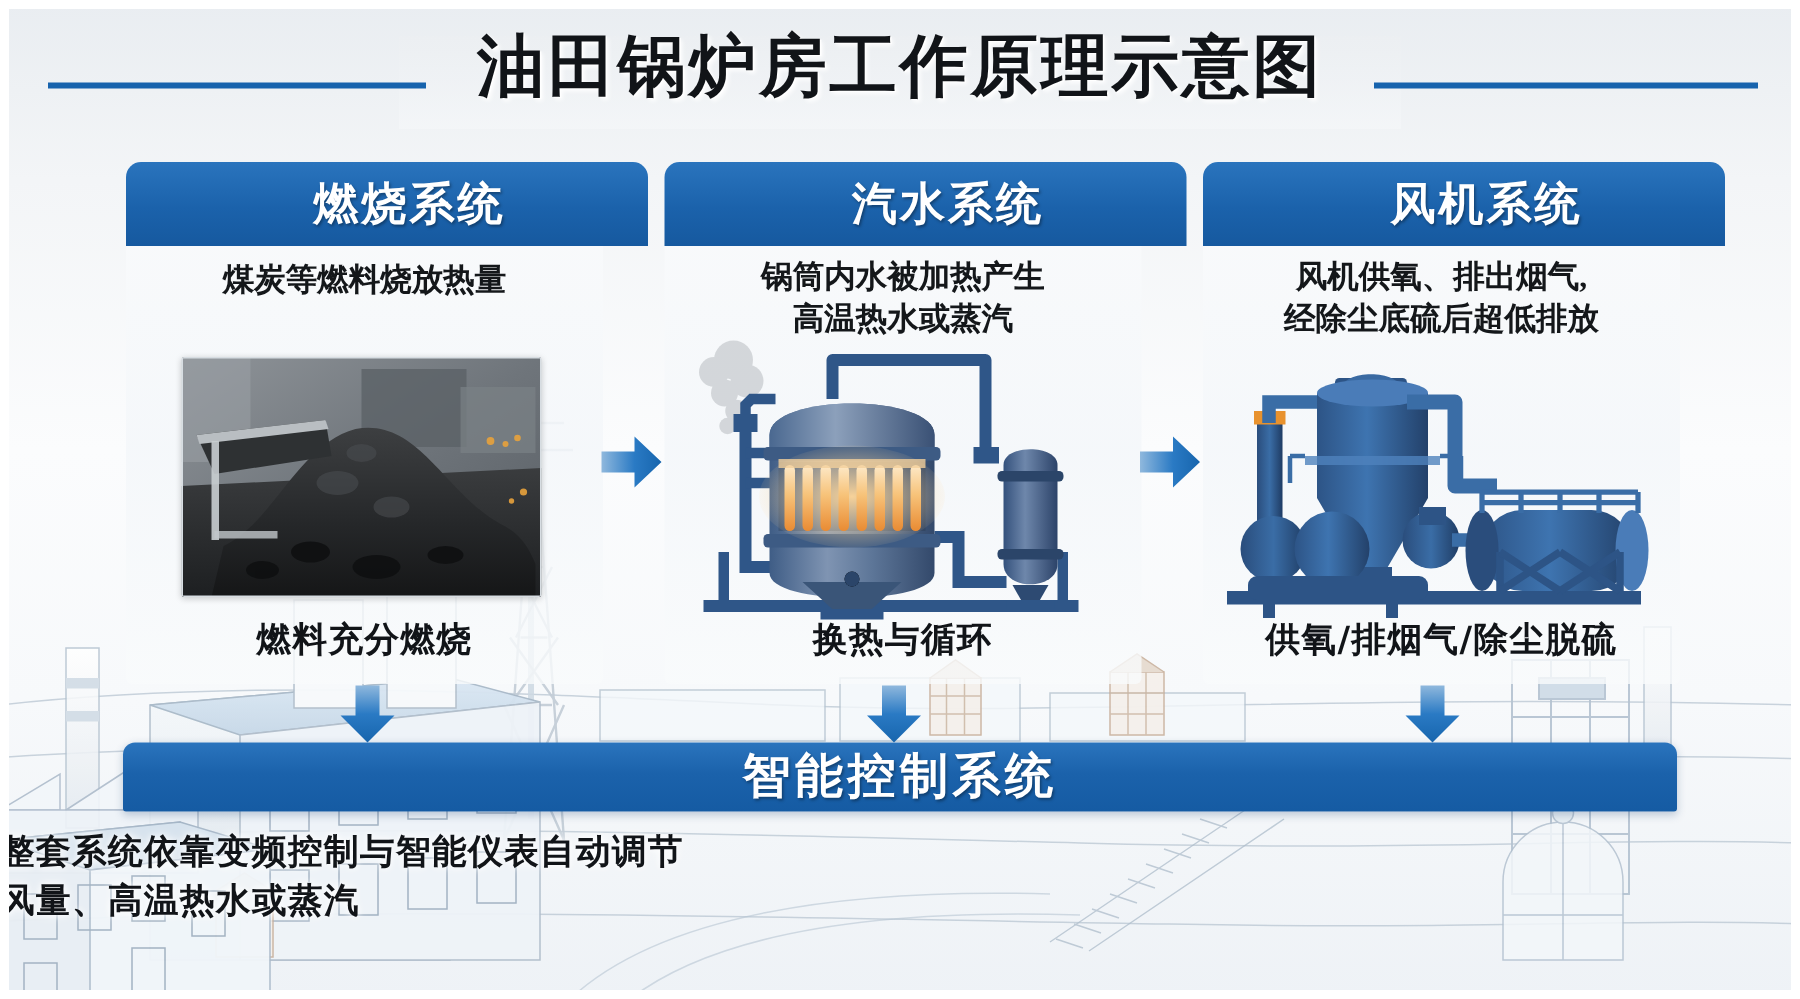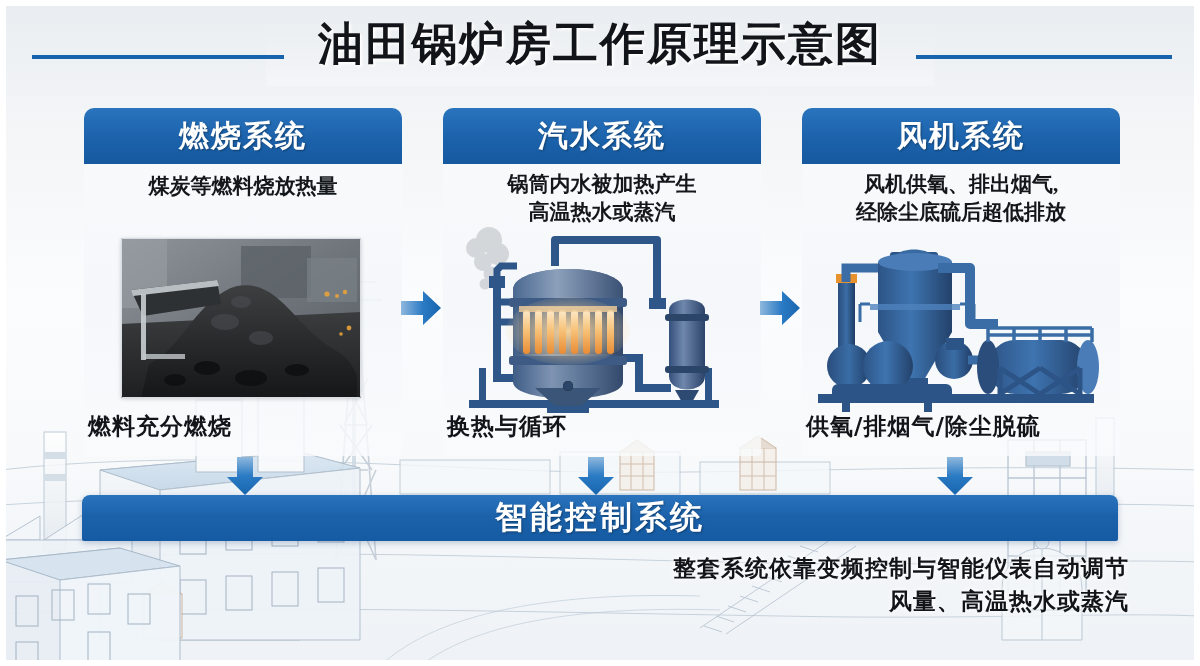--- a/index.html
+++ b/index.html
@@ -35,29 +35,29 @@
   .panel{position:absolute;top:108px;width:318px;height:348px;z-index:25;}
   .panel.p1{left:84px;}
   .panel.p2{left:443px;}
   .panel.p3{left:802px;}
   .panel-body{position:absolute;left:0;top:0;width:100%;height:100%;
     background:linear-gradient(180deg,rgba(250,251,252,.92) 0%,rgba(244,247,250,.86) 55%,rgba(249,251,252,.80) 100%);
     border-radius:10px 10px 4px 4px;}
   .panel-head{position:absolute;left:0;top:0;width:100%;height:56px;
     background:linear-gradient(180deg,#2a74bd 0%,#1b62ab 55%,#16599f 100%);
     border-radius:10px 10px 0 0;
-    display:flex;align-items:center;justify-content:center;}
+    display:flex;align-items:center;justify-content:center;padding-left:30px;}
   .panel-head-txt{font-size:30px;font-weight:bold;color:#ffffff;letter-spacing:2px;
     font-family:"DejaVu Sans","Liberation Sans",sans-serif;
     text-shadow:1px 1px 2px rgba(0,0,0,.35);}
   .panel-desc{position:absolute;left:8px;top:64px;width:302px;text-align:center;
     font-size:21px;line-height:28px;color:#14171a;font-weight:bold;
     font-family:Liberation Serif, serif;}
   .panel-desc.two{top:62px;}
-  .panel-cap{position:absolute;left:4px;bottom:14px;width:310px;
+  .panel-cap{position:absolute;left:4px;bottom:14px;width:310px;text-align:center;
     font-size:23px;color:#111418;font-weight:bold;letter-spacing:1px;
     font-family:"DejaVu Sans","Liberation Sans",sans-serif;}
   .panel-art{position:absolute;left:0;top:110px;width:318px;height:200px;}
 
   
   .coal-photo{position:absolute;left:37px;top:130px;width:240px;height:160px;
     border-radius:2px;overflow:hidden;box-shadow:0 1px 4px rgba(0,0,0,.18);}
 
   
   .arrow-right{position:absolute;top:288px;width:44px;height:40px;z-index:30;}
@@ -69,24 +69,24 @@
   .arrow-down.d3{left:935px;top:455px;}
 
   
   .bottom-bar{position:absolute;left:82px;top:495px;width:1036px;height:46px;z-index:28;
     background:linear-gradient(180deg,#2a74bd 0%,#1b62ab 45%,#155ba3 100%);
     border-radius:8px 8px 2px 2px;display:flex;align-items:center;justify-content:center;
     box-shadow:0 2px 6px rgba(20,60,110,.25);}
   .bottom-bar-txt{font-size:32px;font-weight:bold;color:#ffffff;letter-spacing:3px;
     font-family:"DejaVu Sans","Liberation Sans",sans-serif;
     text-shadow:1px 1px 2px rgba(0,0,0,.35);text-align:right;}
-  .bottom-desc{position:absolute;left:0;top:552px;width:1104px;text-align:right;z-index:28;
+  .bottom-desc{position:absolute;left:0;top:552px;width:1104px;text-align:left;z-index:28;
     font-size:23px;line-height:33px;color:#111418;font-weight:bold;letter-spacing:1px;
     font-family:"DejaVu Sans","Liberation Sans",sans-serif;
-    text-shadow:0 0 4px rgba(255,255,255,.95),0 0 8px rgba(255,255,255,.8);padding-left:25px;}
+    text-shadow:0 0 4px rgba(255,255,255,.95),0 0 8px rgba(255,255,255,.8);}
 </style>
 </head>
 <body>
 
 <div id="stage">
 
   <div class="bg">
     <div class="bg-sky"></div>
     <svg class="bg-svg" width="1200" height="666" viewBox="0 0 1200 666">
       <defs>

